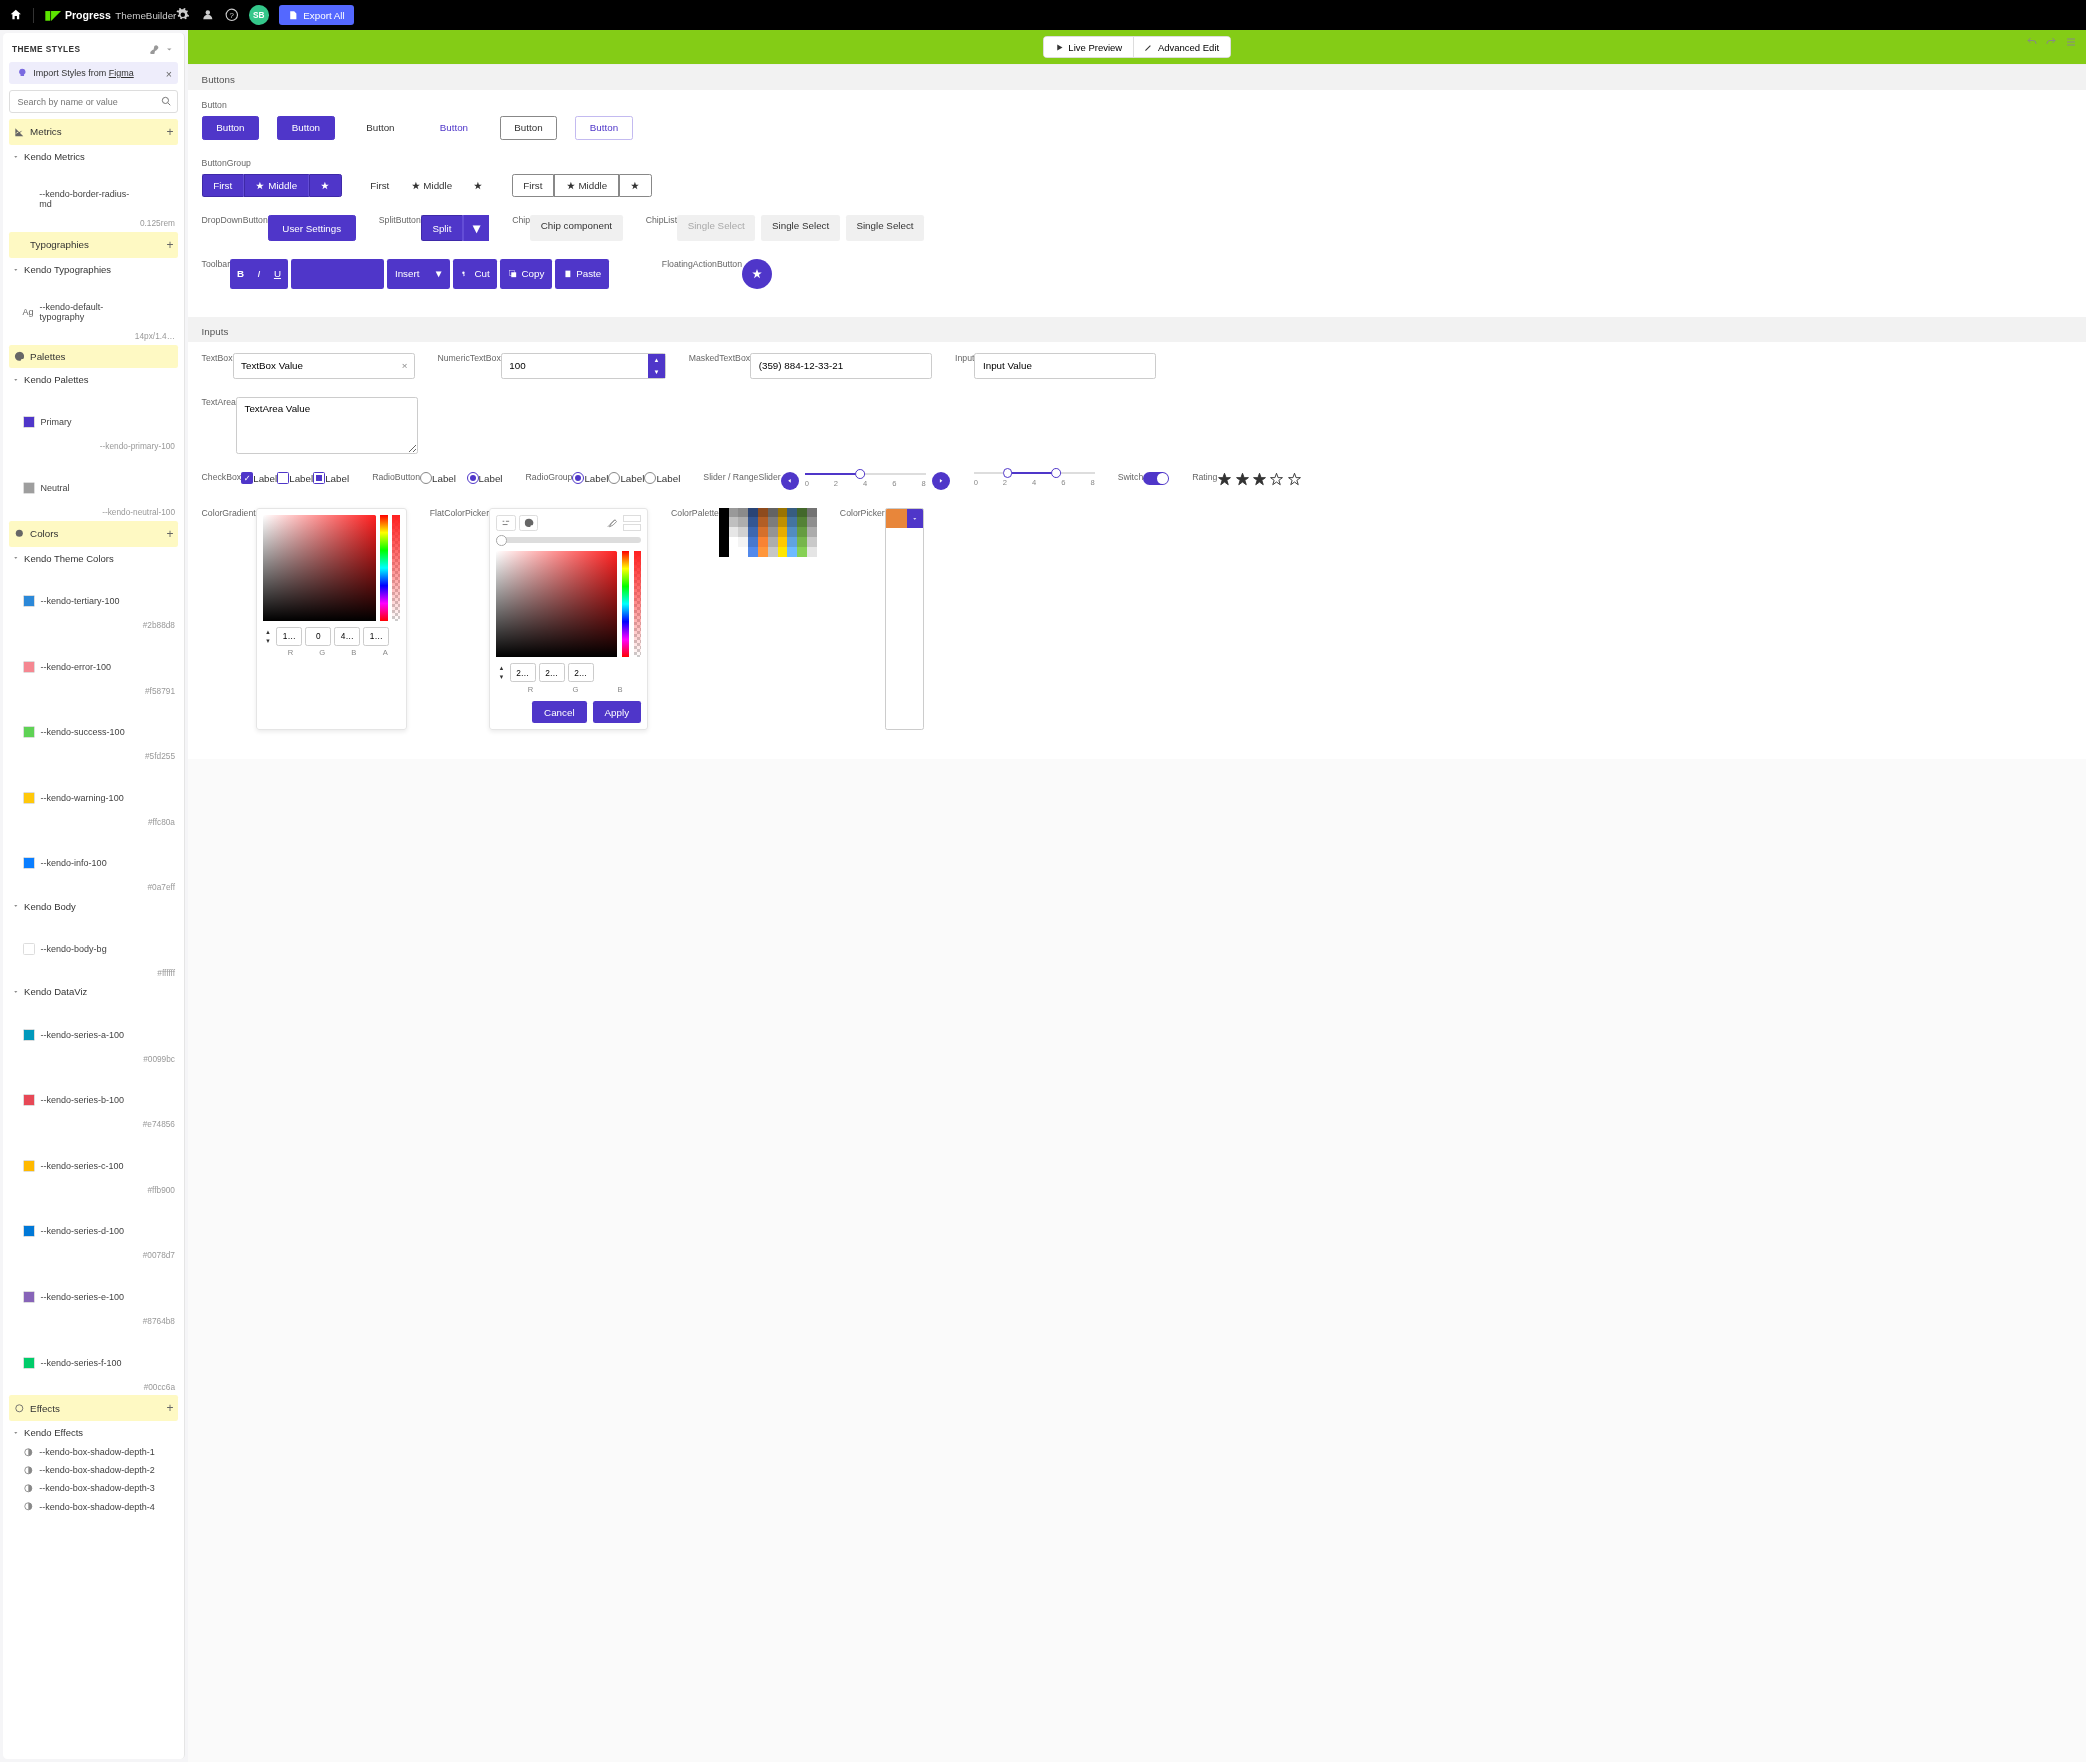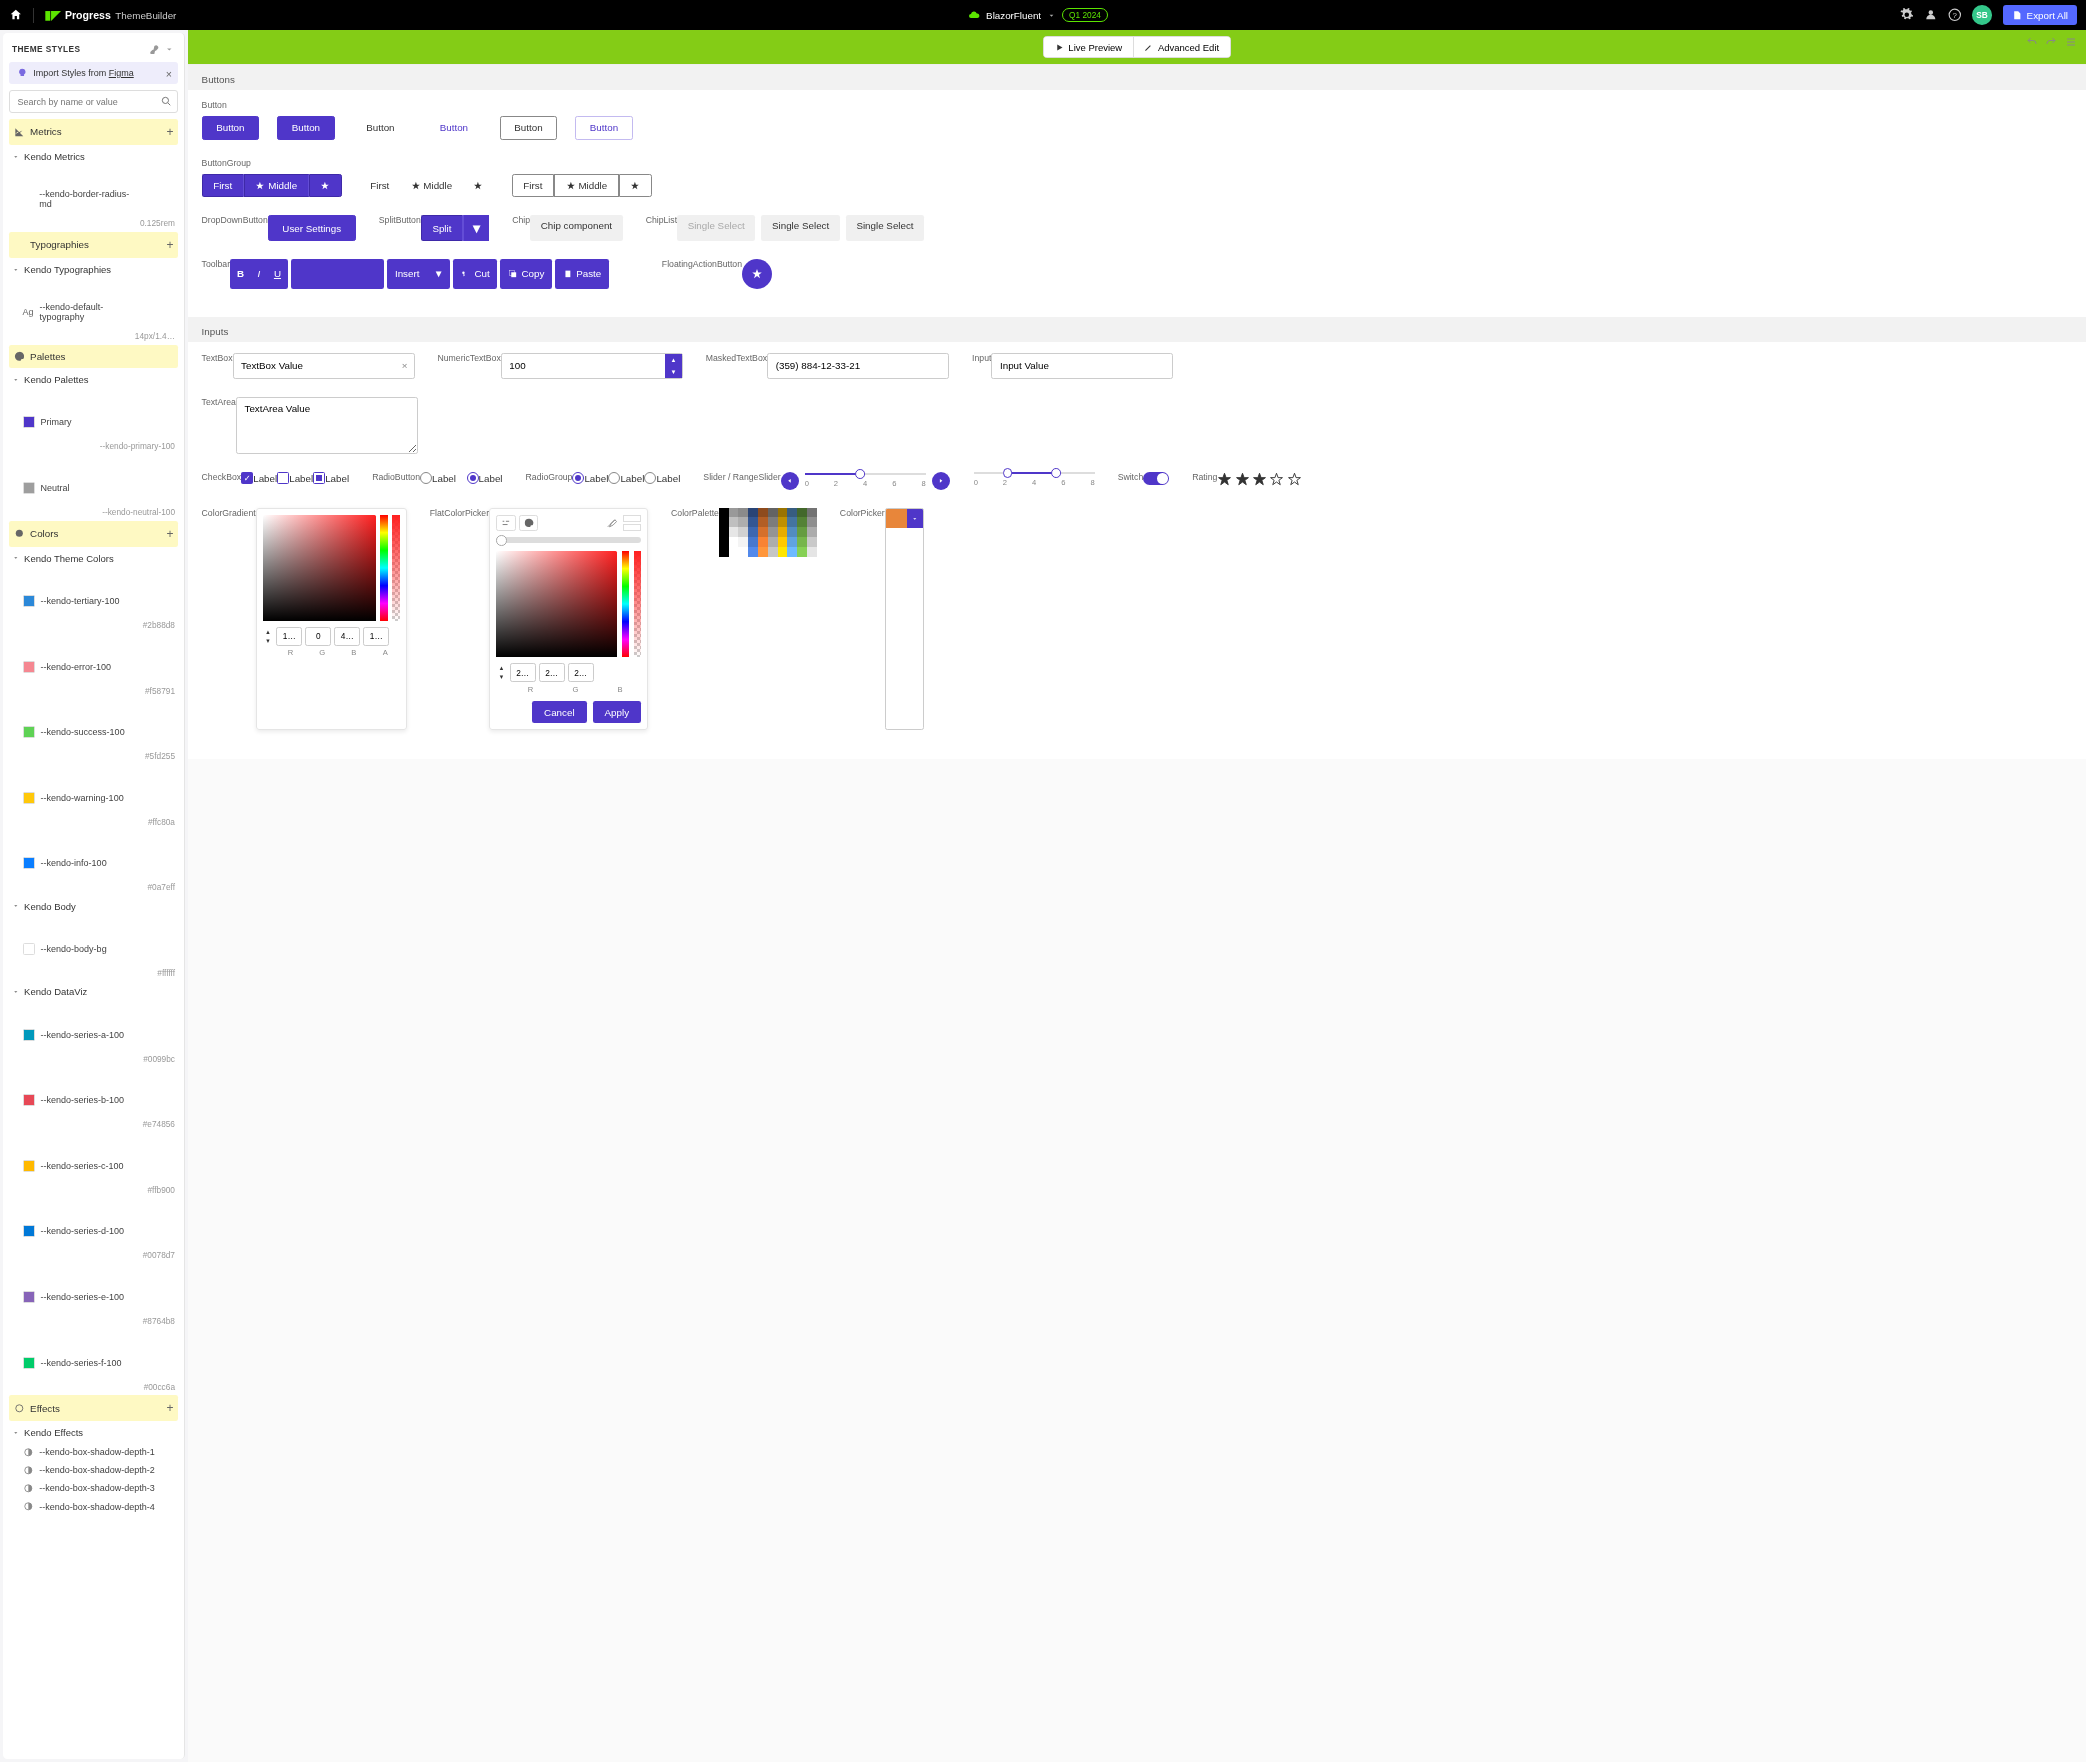--- a/index.html
+++ b/index.html
@@ -94,21 +94,21 @@
 .tbtn-group .tbtn:first-child{border-radius:2.3px 0 0 2.3px;}
 .tbtn-group .tbtn:last-child{border-radius:0 2.3px 2.3px 0;}
 .split-drop{background:#4f36c9;color:#fff;border:none;padding:5.3px 6px;border-left:0.8px solid #634dd6;cursor:pointer;}
 
 .fab{width:30px;height:30px;border-radius:50%;background:#4f36c9;display:flex;align-items:center;justify-content:center;}
 
 
 .k-input { display:flex; align-items:center; border:0.8px solid #ccc; border-radius:2.3px; background:#fff;}
 .k-input input, .k-input textarea{border:none;outline:none;padding:5.3px 7.6px;font-size:9.8px;width:100%;background:transparent;}
 .k-input .clear{padding:0 6px;color:#888;cursor:pointer;}
-.k-input.numeric{width:182px;}
+.k-input.numeric{width:165px;}
 .k-input.textbox{width:182px;}
 .k-input.masked{width:182px;}
 .k-input.plain{width:182px;}
 .spin-wrap{display:flex;flex-direction:column;background:#4f36c9;}
 .spin-wrap button{background:#4f36c9;color:#fff;border:none;width:16.7px;height:12px;font-size:6px;cursor:pointer;}
 .k-textarea{border:0.8px solid #ccc;border-radius:2.3px;padding:5.3px 7.6px;font-size:9.8px;width:182px;height:57px;resize:both;}
 
 .chk-row{display:flex;align-items:center;margin-bottom:4.5px;}
 .chk{width:12px;height:12px;border:1.1px solid #4f36c9;border-radius:1.5px;display:flex;align-items:center;justify-content:center;}
 .chk.on{background:#4f36c9;}
@@ -171,30 +171,20 @@
   <div class="topbar-left">
     <svg class="home-icon" viewBox="0 0 24 24">
         <path d="M12 3l9 8h-3v9h-4v-6h-4v6H6v-9H3z"></path>
       </svg>
     <div class="divider-v"></div>
     <div class="logo">
       <span class="logo-mark">▮◤</span>
       <span class="logo-prog">Progress</span>
       <span class="logo-tb">ThemeBuilder</span>
     </div>
-  </div>
-  <div class="topbar-center">
-    <svg class="cloud-icon" viewBox="0 0 24 24">
-        <path d="M19 18H6a4 4 0 010-8 6 6 0 0111.5-1A4.5 4.5 0 0119 18z"></path>
-      </svg>
-    <span class="proj-name">BlazorFluent</span>
-    <svg class="chev" viewBox="0 0 24 24">
-        <path d="M7 10l5 5 5-5z"></path>
-      </svg>
-    <span class="q1-badge">Q1 2024</span>
   </div>
   <div class="topbar-right">
     <svg class="tb-icon" viewBox="0 0 24 24">
         <path d="M12 8a4 4 0 100 8 4 4 0 000-8zm9 4l2 1-1 3-2-1a8 8 0 01-2 2l1 2-3 1-1-2h-4l-1 2-3-1 1-2a8 8 0 01-2-2l-2 1-1-3 2-1v-4L1 7l1-3 2 1a8 8 0 012-2L5 1l3-1 1 2h4l1-2 3 1-1 2a8 8 0 012 2l2-1 1 3-2 1z"></path>
       </svg>
     <svg class="tb-icon" viewBox="0 0 24 24">
         <path d="M12 12a4 4 0 100-8 4 4 0 000 8zm-8 8a8 8 0 0116 0zm16-12h4m-2-2v4"></path>
       </svg>
     <svg class="tb-icon" viewBox="0 0 24 24" style="font-size:13px">
         <circle cx="12" cy="12" r="10" fill="none" stroke="#ccc" stroke-width="2"></circle>

